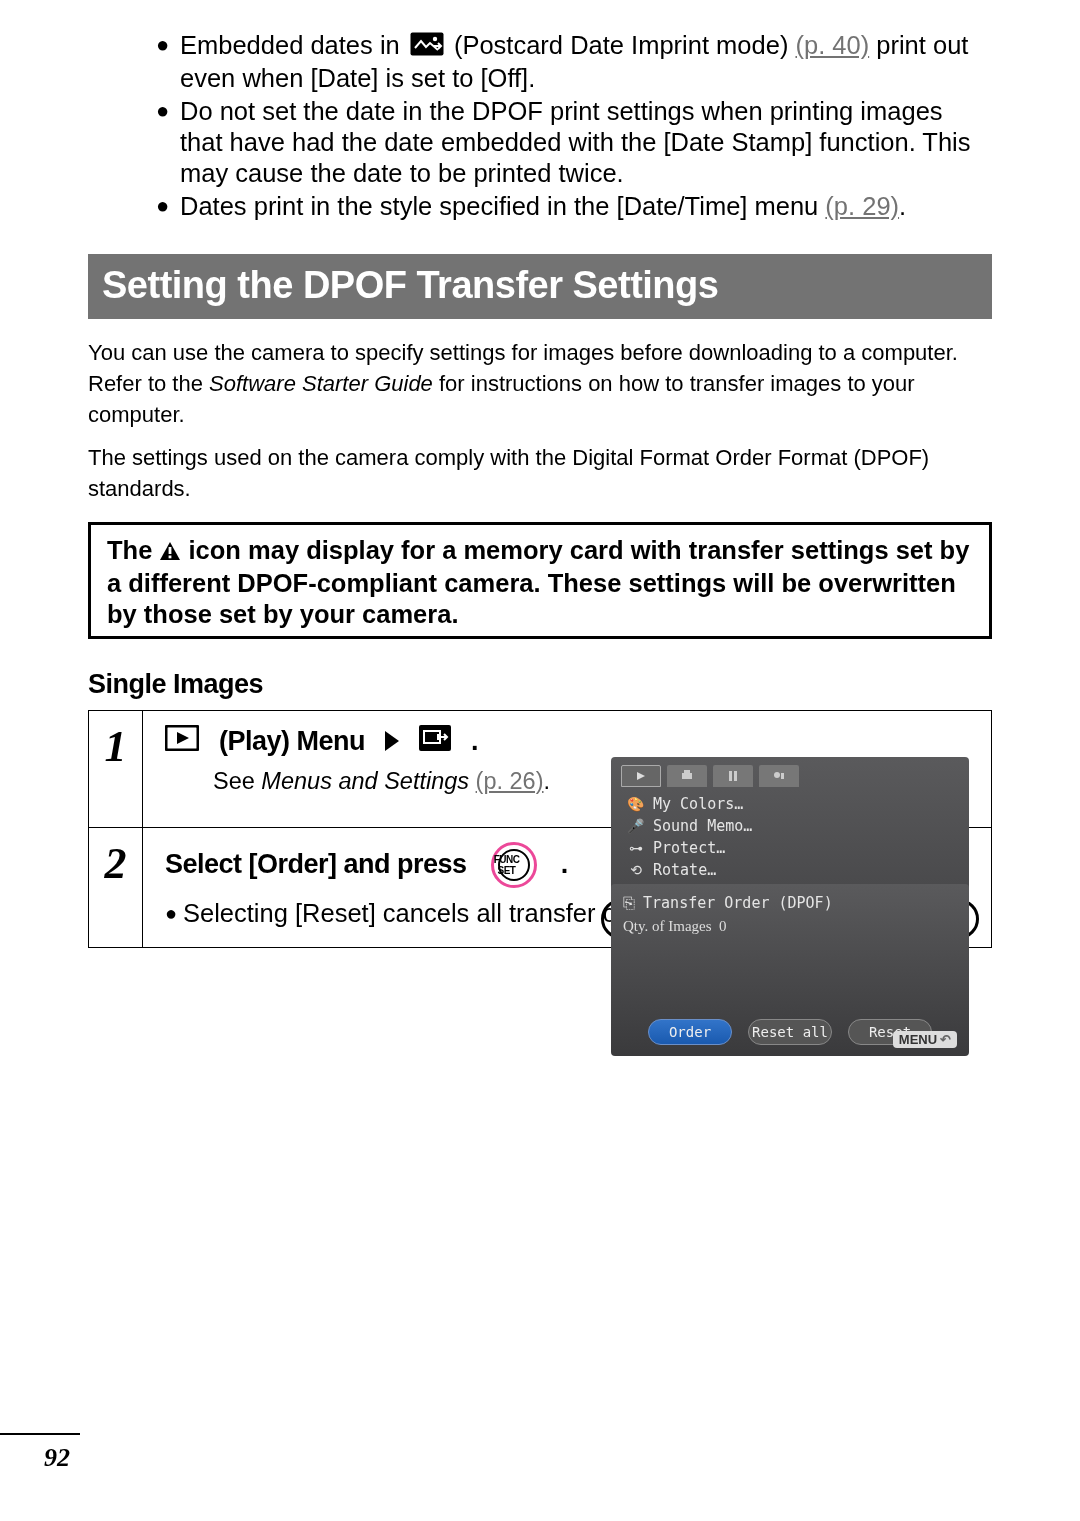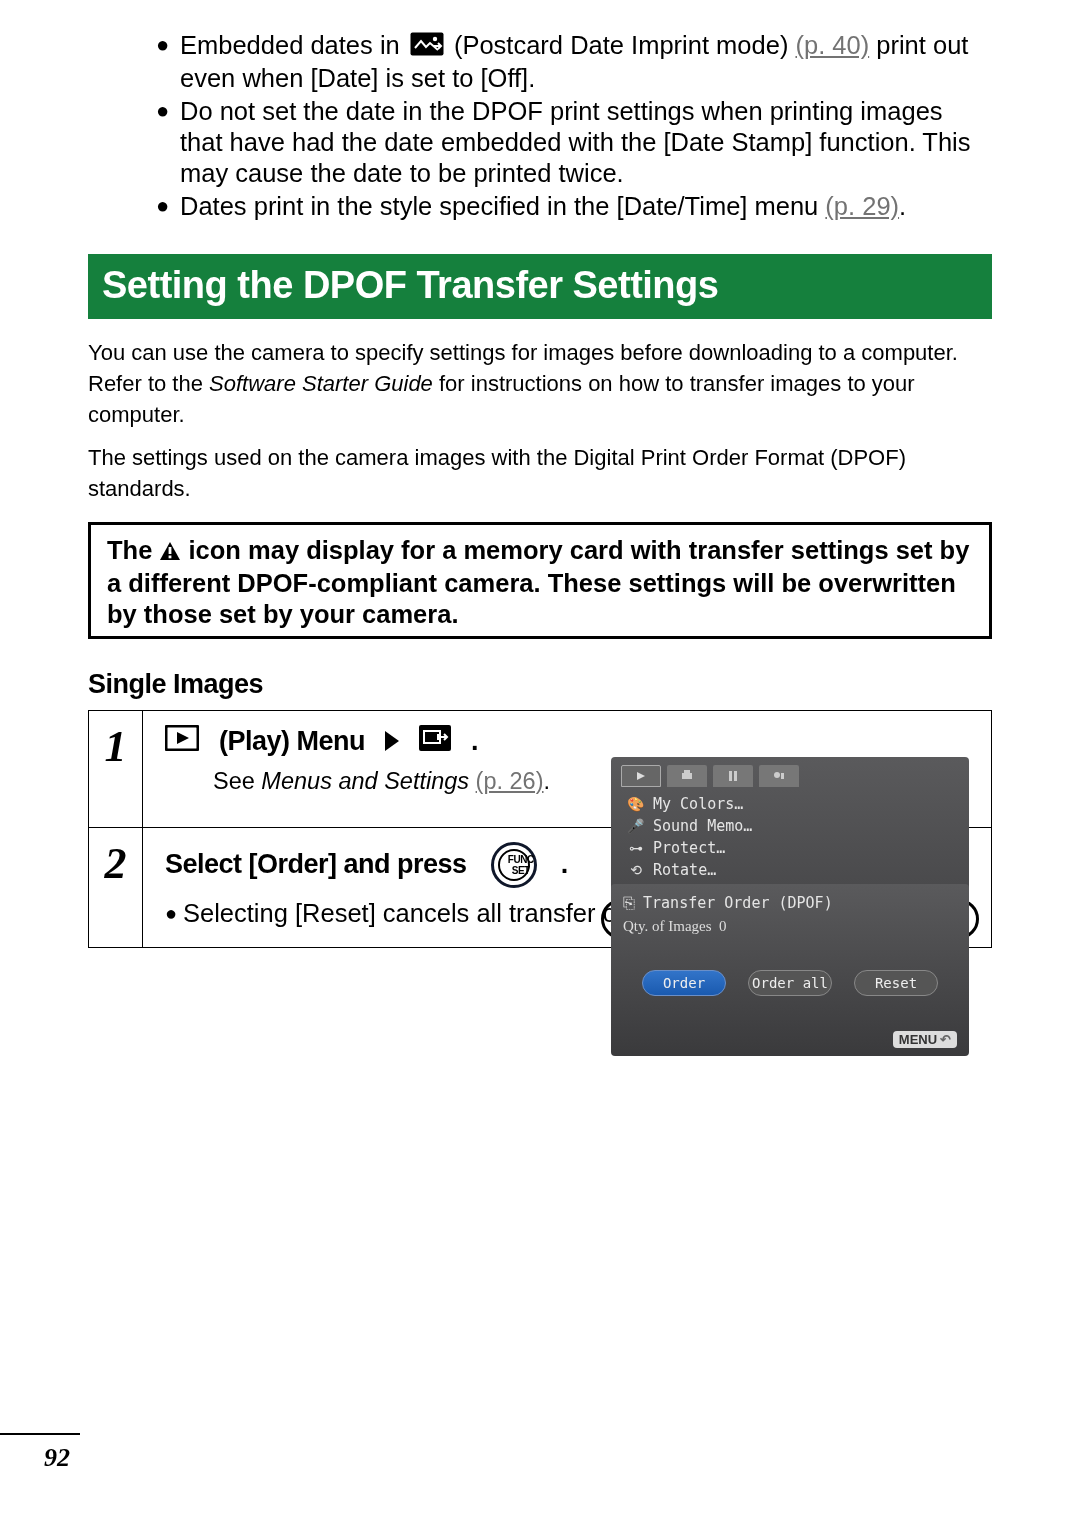--- a/index.html
+++ b/index.html
@@ -16,21 +16,21 @@
   .bullet-item { display: flex; margin-bottom: 2px; }
   .bullet-dot { width: 24px; font-size: 22px; line-height: 30px; }
   .bullet-text { font-size: 25.5px; line-height: 31px; flex: 1; }
   .postcard-icon {
     display: inline-block;
     vertical-align: middle;
     margin: 0 3px;
   }
   .page-ref { color: #737373; text-decoration: underline; }
   .section-title {
-    background: #15803d;
+    background: #737373;
     color: #fff;
     font-size: 38px;
     font-weight: 900;
     padding: 10px 14px 12px;
     margin: 32px 0 18px;
     letter-spacing: -0.5px;
   }
   .body-text {
     font-size: 22px;
     line-height: 31px;
@@ -88,22 +88,22 @@
   .step-bullet .bt { font-size: 25.5px; line-height: 31px; }
   .arrow-right {
     display: inline-block;
     width: 0; height: 0;
     border-left: 14px solid #000;
     border-top: 10px solid transparent;
     border-bottom: 10px solid transparent;
     vertical-align: -2px;
   }
   .func-btn {
-    display: inline-flex; align-items: center; justify-content: flex-end;
-    width: 46px; height: 46px; border: 3px solid #0f172a; border-radius: 50%;
+    display: inline-flex; align-items: center; justify-content: flex-start;
+    width: 46px; height: 46px; border: 3px solid #ec4899; border-radius: 50%;
     position: relative; margin: 0 4px; vertical-align: middle;
   }
   .func-btn::before {
     content: ""; position: absolute; inset: 4px; border: 2px solid #000; border-radius: 50%;
   }
   .func-btn-label {
     font-size: 10px; font-weight: bold; text-align: center; line-height: 11px; z-index: 1;
   }
   .screenshot {
     position: absolute;
@@ -132,21 +132,21 @@
   }
   .ss1 .divider { height: 6px; background: #222; border-radius: 4px; margin: 4px 6px 2px; }
   .ss1-outline {
     position: absolute; bottom: -6px; left: -10px; right: -10px; height: 40px;
     border: 3px solid #000; border-radius: 22px; pointer-events: none;
   }
 
   .ss2 { top: 56px; height: 172px; background: linear-gradient(#5a5a5c, #3a3a3c); border-radius: 4px; padding: 10px 12px; }
   .ss2 .hdr { display: flex; align-items: center; gap: 8px; color: #e5e5e5; font-size: 15px; font-family: "Lucida Console", Monaco, monospace; }
   .ss2 .sub { color: #ddd; font-size: 15px; font-family: Liberation Serif, serif; margin-top: 6px; }
-  .ss2 .btn-row { display: flex; gap: 22px; justify-content: center; margin-top: 35px; }
+  .ss2 .btn-row { display: flex; gap: 16px; justify-content: center; margin-top: 84px; }
   .ss2 .btn {
     min-width: 84px; height: 26px; border-radius: 14px; background: #555;
     color: #eee; font-size: 14px; font-family: "Lucida Console", Monaco, monospace;
     display: flex; align-items: center; justify-content: center;
     border: 1px solid #888;
   }
   .ss2 .btn.sel { background: linear-gradient(#3274c9, #1a5aaf); border-color: #6a8fc8; }
   .ss2 .menu-back {
     position: absolute; right: 12px; bottom: 8px;
     color: #333; font-size: 13px; font-weight: bold;
@@ -208,21 +208,21 @@
       <span class="page-ref">(p. 29)</span><span>.</span>
     </div>
   </div>
 </div>
 
 <h2 class="section-title">Setting the DPOF Transfer Settings</h2>
 
 <p class="body-text">
   You can use the camera to specify settings for images before downloading to a computer. Refer to the <i>Software Starter Guide</i> for instructions on how to transfer images to your computer.
 </p>
-<p class="body-text">The settings used on the camera images with the Digital Print Order Format (DPOF) standards.</p>
+<p class="body-text">The settings used on the camera comply with the Digital Format Order Format (DPOF) standards.</p>
 
 <div class="warning-box">
   <p class="warning-text">
     <span>The </span>
     <span class="warn-icon">
       <svg width="22" height="20" viewBox="0 0 22 20">
         <path d="M11 1 L21 19 L1 19 Z" fill="#000"></path>
         <rect x="9.6" y="6" width="2.8" height="7" fill="#fff"></rect>
         <rect x="9.6" y="14.5" width="2.8" height="2.8" fill="#fff"></rect>
       </svg>
@@ -332,21 +332,21 @@
       <div class="screenshot ss2">
         <div class="hdr">
           <span>⎘</span>
           <span>Transfer Order (DPOF)</span>
         </div>
         <div class="sub">
           <span>Qty. of Images</span>&nbsp;&nbsp;<span>0</span>
         </div>
         <div class="btn-row">
           <div class="btn sel">Order</div>
-          <div class="btn">Order all</div>
+          <div class="btn">Reset all</div>
           <div class="btn">Reset</div>
         </div>
         <div class="menu-back">
           <span>MENU</span><span class="menu-back-arrow">↶</span>
         </div>
       </div>
     </td>
   </tr>
 </tbody>
   </table>

